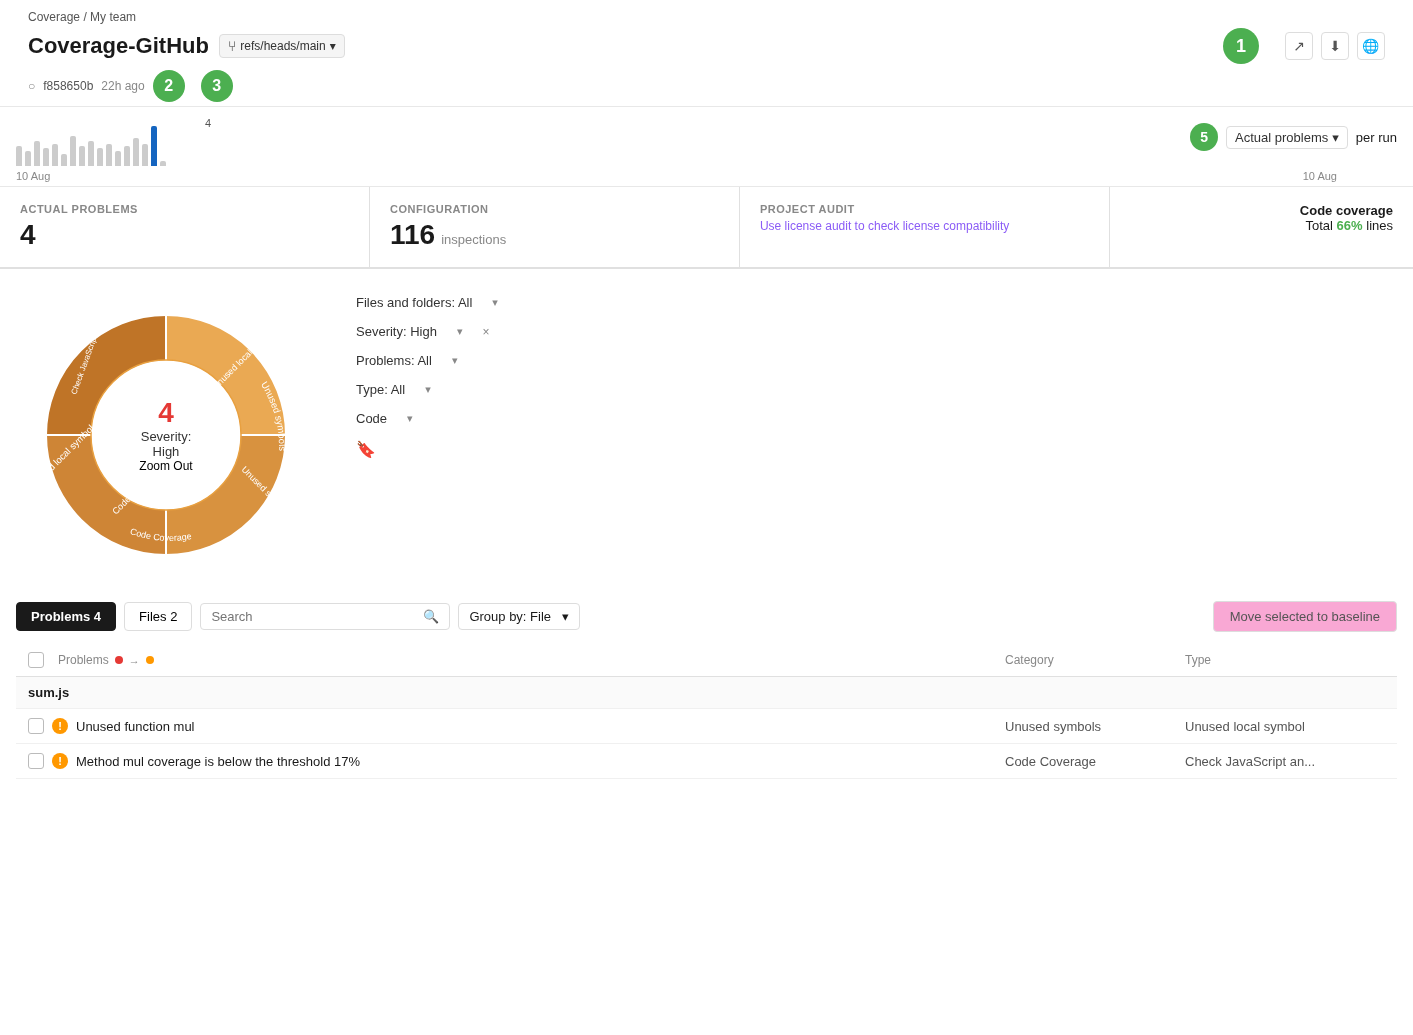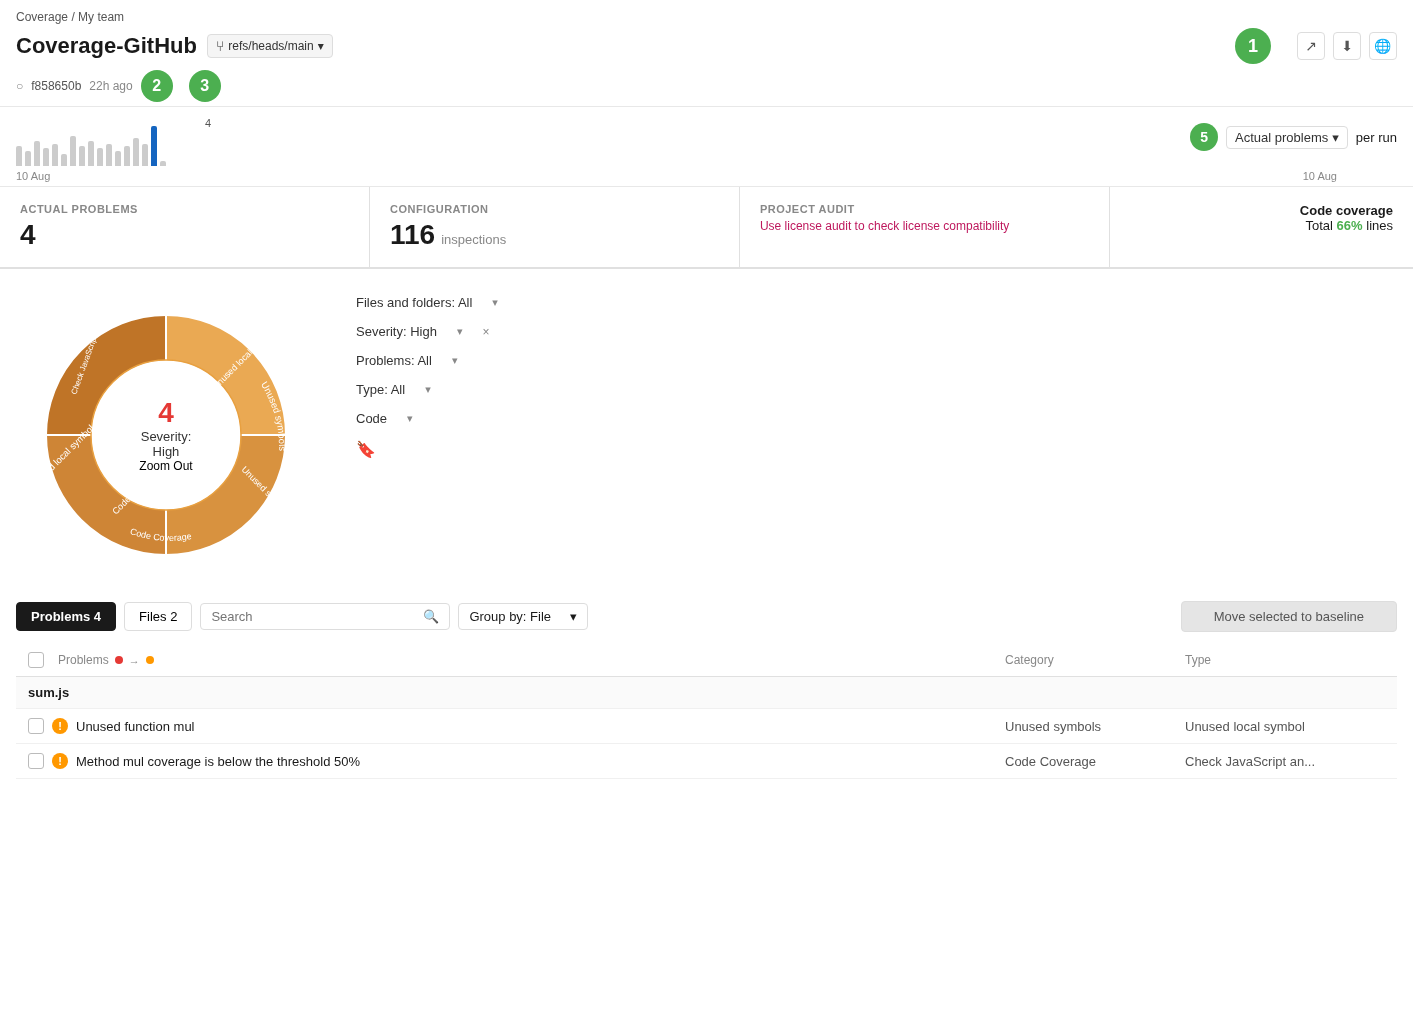--- a/index.html
+++ b/index.html
@@ -1,18 +1,18 @@
 <!DOCTYPE html>
 <html><head>
   <meta charset="utf-8">
   <style>
     * { box-sizing: border-box; margin: 0; padding: 0; }
     body { font-family: -apple-system, BlinkMacSystemFont, 'Segoe UI', sans-serif; font-size: 13px; color: #1a1a1a; background: #fff; }
 
-    .top-bar { padding: 10px 16px 0; border-bottom: 1px solid #e8e8e8; }
+    .top-bar { padding: 10px 28px 0; border-bottom: 1px solid #e8e8e8; }
     .breadcrumb { font-size: 12px; color: #888; margin-bottom: 4px; }
     .breadcrumb span { color: #555; }
     .title-row { display: flex; align-items: center; gap: 10px; }
     .page-title { font-size: 22px; font-weight: 700; }
     .branch-selector { display: flex; align-items: center; gap: 4px; background: #f5f5f5; border: 1px solid #ddd; border-radius: 4px; padding: 3px 8px; font-size: 12px; cursor: pointer; color: #333; }
     .step-badge { width: 36px; height: 36px; border-radius: 50%; background: #4caf50; color: #fff; font-size: 18px; font-weight: 600; display: flex; align-items: center; justify-content: center; margin-left: auto; }
     .top-right-icons { display: flex; align-items: center; gap: 8px; margin-left: 16px; }
     .icon-btn { width: 28px; height: 28px; border: 1px solid #ddd; border-radius: 4px; display: flex; align-items: center; justify-content: center; cursor: pointer; color: #555; font-size: 14px; }
 
     .commit-row { display: flex; align-items: center; gap: 8px; font-size: 12px; color: #888; padding: 6px 0 4px; }
@@ -26,21 +26,21 @@
     .chart-labels { position: absolute; bottom: 4px; left: 16px; right: 16px; display: flex; justify-content: space-between; font-size: 11px; color: #888; }
     .chart-number { position: absolute; top: 14px; font-size: 11px; color: #555; }
     .filter-btn { display: flex; align-items: center; gap: 4px; cursor: pointer; color: #333; border: 1px solid #ddd; padding: 3px 8px; border-radius: 4px; }
 
     .stats-row { display: flex; border-bottom: 2px solid #e0e0e0; }
     .stat-card { flex: 1; padding: 16px 20px; border-right: 1px solid #e0e0e0; }
     .stat-card:last-child { border-right: none; }
     .stat-label { font-size: 11px; color: #888; text-transform: uppercase; letter-spacing: 0.5px; margin-bottom: 4px; font-weight: 600; }
     .stat-value { font-size: 28px; font-weight: 700; }
     .stat-sub { font-size: 13px; color: #888; }
-    .stat-desc { font-size: 12px; color: #be185d; margin-top: 4px; }
+    .stat-desc { font-size: 12px; color: #8b5cf6; margin-top: 4px; }
     .code-coverage-card { flex: 0.8; padding: 16px 20px; text-align: right; }
     .code-coverage-title { font-size: 13px; font-weight: 700; }
     .code-coverage-value { font-size: 13px; }
     .code-coverage-pct { color: #4caf50; font-weight: 700; }
 
     .main-content { display: flex; padding: 16px; gap: 20px; }
     .donut-section { flex: 0 0 320px; }
     .filters-section { flex: 1; padding-top: 10px; }
 
     
@@ -55,22 +55,22 @@
     .filter-chevron { font-size: 11px; color: #888; }
     .filter-close { color: #888; cursor: pointer; font-size: 12px; }
     .bookmark-icon { margin-top: 8px; font-size: 16px; color: #888; cursor: pointer; }
 
     .problems-section { padding: 0 16px 16px; }
     .tab-row { display: flex; align-items: center; gap: 8px; margin-bottom: 12px; }
     .tab-btn { padding: 6px 14px; border-radius: 4px; font-size: 13px; cursor: pointer; border: 1px solid #ddd; background: #fff; }
     .tab-btn.active { background: #1a1a1a; color: #fff; border-color: #1a1a1a; font-weight: 600; }
     .search-box { display: flex; align-items: center; border: 1px solid #ddd; border-radius: 4px; padding: 5px 10px; gap: 6px; flex: 0 0 250px; }
     .search-box input { border: none; outline: none; font-size: 13px; color: #333; background: transparent; width: 100%; }
-    .group-by { display: flex; align-items: center; gap: 19px; font-size: 13px; cursor: pointer; border: 1px solid #ddd; padding: 5px 10px; border-radius: 4px; }
-    .move-baseline-btn { margin-left: auto; padding: 7px 32px; border: 1px solid #ddd; border-radius: 4px; background: #e5e5e5; font-size: 13px; cursor: pointer; color: #555; }
+    .group-by { display: flex; align-items: center; gap: 11px; font-size: 13px; cursor: pointer; border: 1px solid #ddd; padding: 5px 10px; border-radius: 4px; }
+    .move-baseline-btn { margin-left: auto; padding: 7px 16px; border: 1px solid #ddd; border-radius: 4px; background: #f9a8d4; font-size: 13px; cursor: pointer; color: #555; }
 
     .table-header { display: flex; padding: 8px 12px; border-bottom: 1px solid #e0e0e0; font-size: 12px; color: #888; align-items: center; }
     .th-problems { flex: 1; display: flex; align-items: center; gap: 6px; }
     .th-category { width: 180px; }
     .th-type { width: 200px; }
     .checkbox { width: 16px; height: 16px; border: 1px solid #bbb; border-radius: 3px; margin-right: 8px; }
 
     .file-row { padding: 8px 12px; font-weight: 700; font-size: 13px; background: #fafafa; border-bottom: 1px solid #f0f0f0; }
     .problem-row { display: flex; align-items: center; padding: 9px 12px; border-bottom: 1px solid #f0f0f0; }
     .problem-icon { width: 16px; height: 16px; border-radius: 50%; display: flex; align-items: center; justify-content: center; font-size: 11px; font-weight: 700; margin-right: 8px; flex-shrink: 0; }
@@ -307,17 +307,17 @@
     <div class="checkbox" style="margin-right:8px"></div>
     <div class="problem-icon warning">!</div>
     <div class="problem-text">Unused function mul</div>
     <div class="problem-category">Unused symbols</div>
     <div class="problem-type">Unused local symbol</div>
   </div>
 
   <div class="problem-row">
     <div class="checkbox" style="margin-right:8px"></div>
     <div class="problem-icon warning">!</div>
-    <div class="problem-text">Method mul coverage is below the threshold 50%</div>
+    <div class="problem-text">Method mul coverage is below the threshold 17%</div>
     <div class="problem-category">Code Coverage</div>
     <div class="problem-type">Check JavaScript an...</div>
   </div>
 </div>
 
 </body></html>

